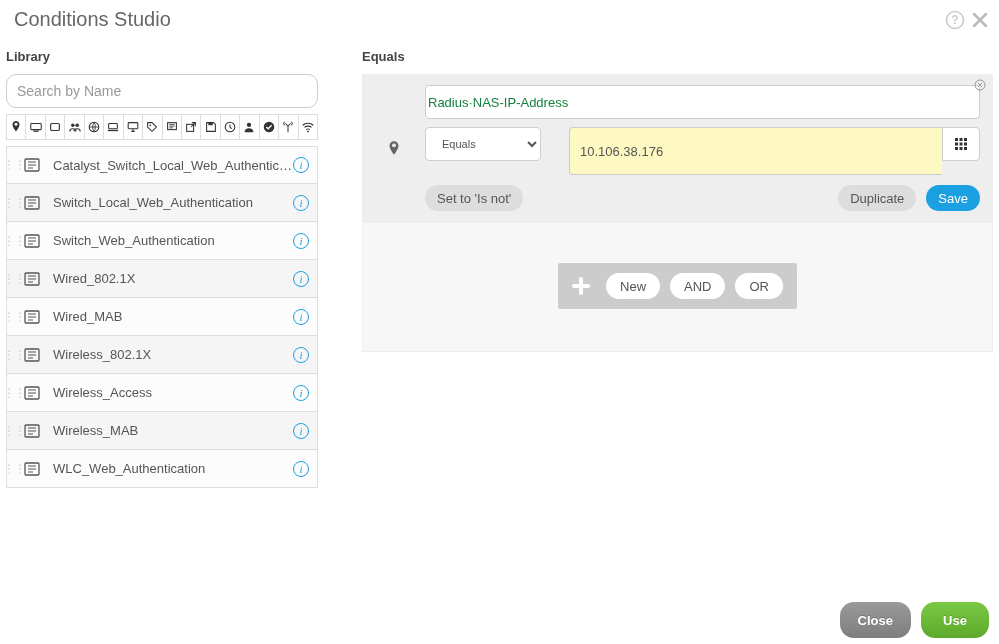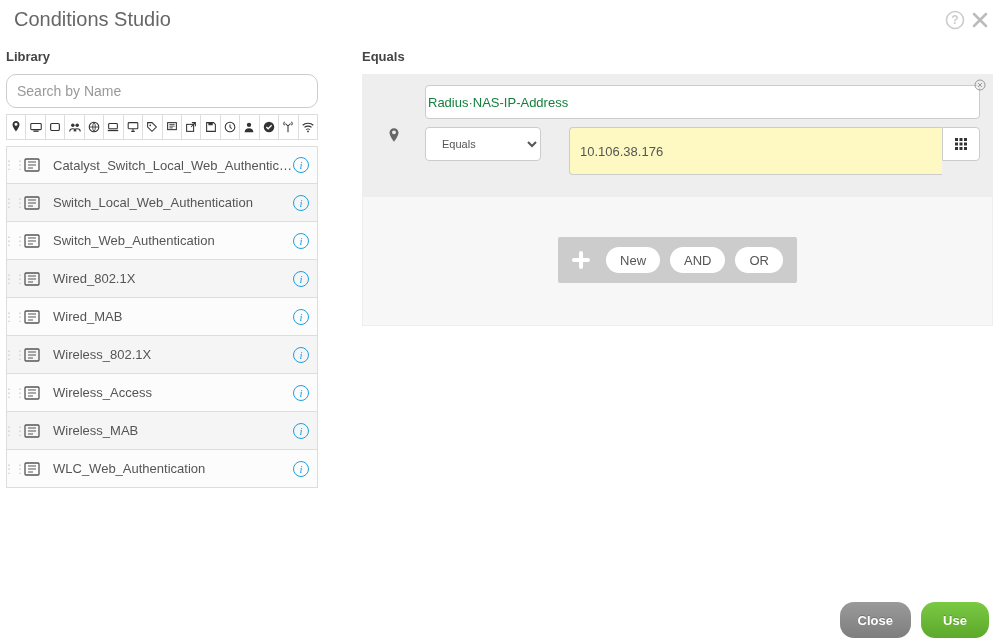--- a/index.html
+++ b/index.html
@@ -547,20 +547,27 @@
                     <rect x="1" y="5.5" width="3" height="3" fill="#333"></rect>
                     <rect x="5.5" y="5.5" width="3" height="3" fill="#333"></rect>
                     <rect x="10" y="5.5" width="3" height="3" fill="#333"></rect>
                     <rect x="1" y="10" width="3" height="3" fill="#333"></rect>
                     <rect x="5.5" y="10" width="3" height="3" fill="#333"></rect>
                     <rect x="10" y="10" width="3" height="3" fill="#333"></rect>
                   </svg>
               </div>
             </div>
           </div>
+          <div class="cond-line3">
+            <button class="pill pill-grey">Set to 'Is not'</button>
+            <div class="right-pills">
+              <button class="pill pill-grey">Duplicate</button>
+              <button class="pill pill-blue">Save</button>
+            </div>
+          </div>
         </div>
       </div>
 
       <div class="connector-area">
         <div class="connector-bar">
           <div class="plus-box">
             <svg width="22" height="22" viewBox="0 0 22 22">
                 <path d="M11 4v14M4 11h14" stroke="#fff" stroke-width="4" stroke-linecap="round"></path>
               </svg>
           </div>

